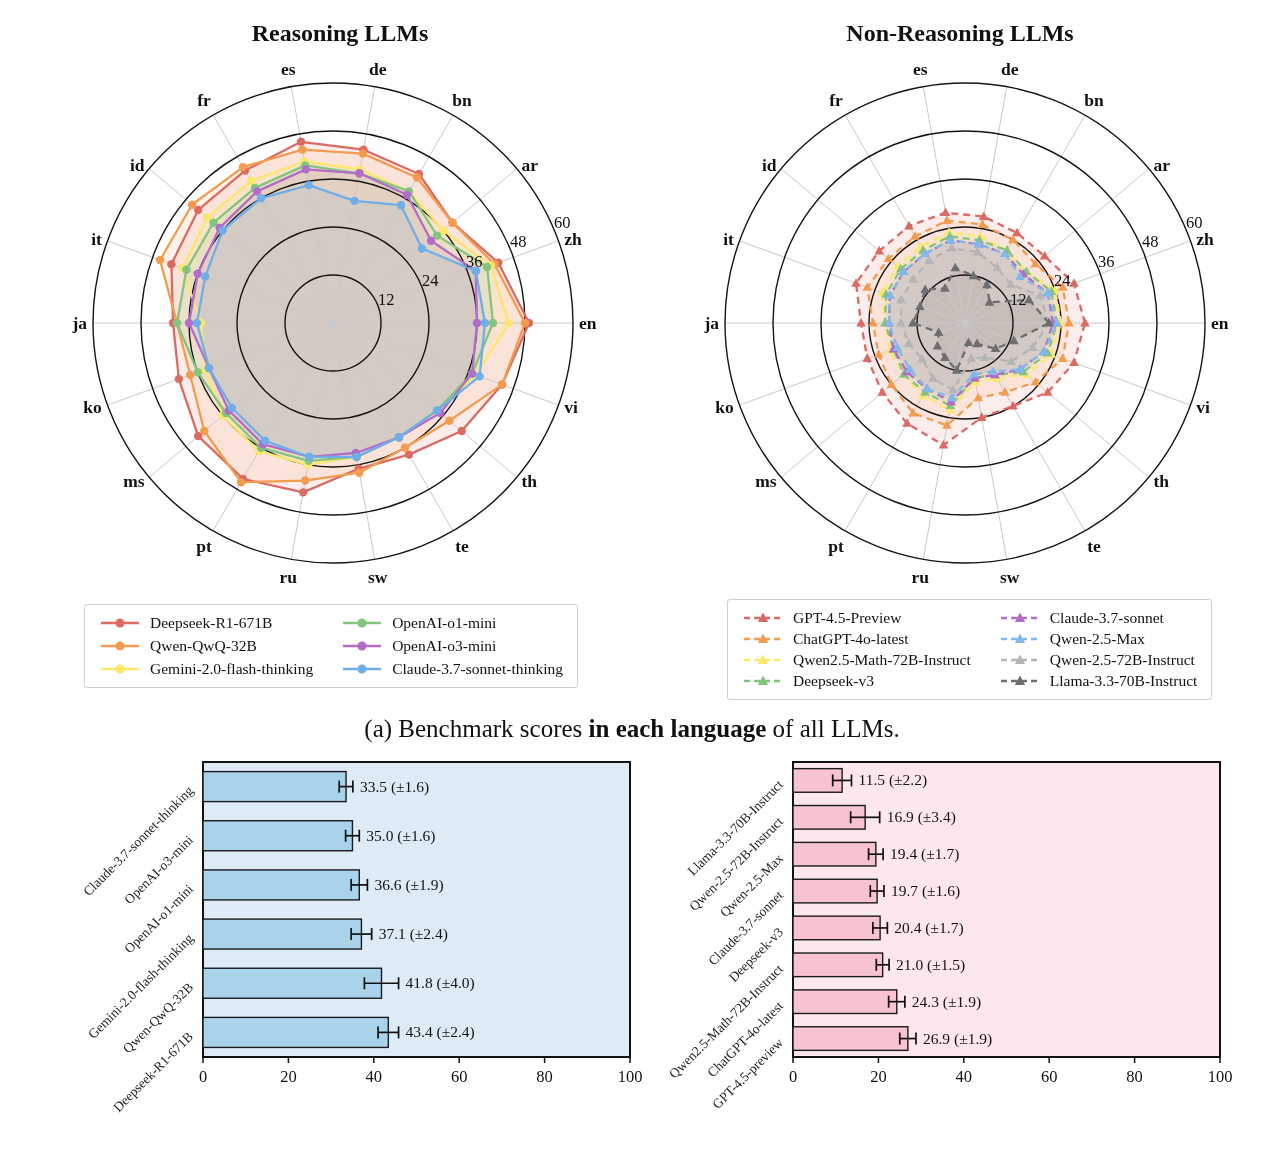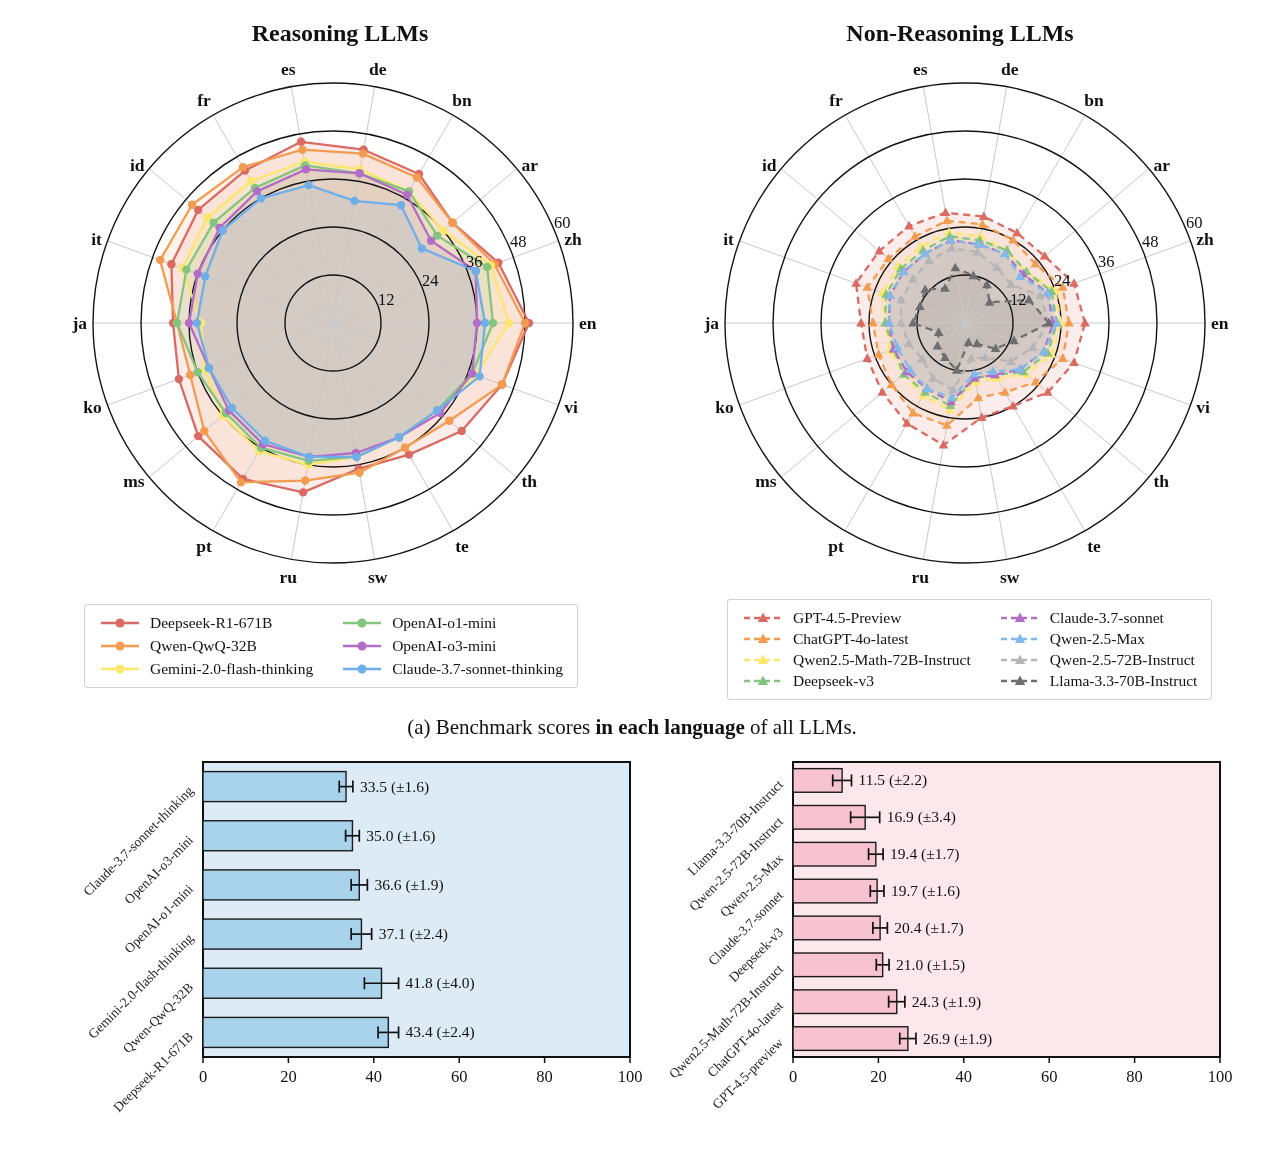--- a/index.html
+++ b/index.html
@@ -13,21 +13,21 @@
   #radar1{left:632px;top:0;}
   #bars0{left:0;top:745px;}
   #bars1{left:632px;top:745px;}
   .legend{position:absolute;background:#fff;border:1px solid #cfcfcf;border-radius:3px;
           padding:9px 14px;display:grid;grid-auto-flow:column;column-gap:28px;row-gap:5px;
           font-size:15.5px;}
   #legend0{left:84px;top:604px;}
   #legend1{left:727px;top:599px;row-gap:3px;}
   .legend-item{display:flex;align-items:center;gap:9px;white-space:nowrap;}
   .legend-item svg{position:static;flex:0 0 auto;}
-  .caption{position:absolute;left:0;width:1264px;text-align:center;font-size:21px;}
+  .caption{position:absolute;left:0;width:1264px;text-align:center;font-size:25px;}
   #caption-a{top:715px;}
   #caption-b{top:1128px;}
 </style>
 </head>
 <body>
 
 <div class="fig">
   <div class="radar-title left">Reasoning LLMs</div>
   <div class="radar-title right">Non-Reasoning LLMs</div>
 

